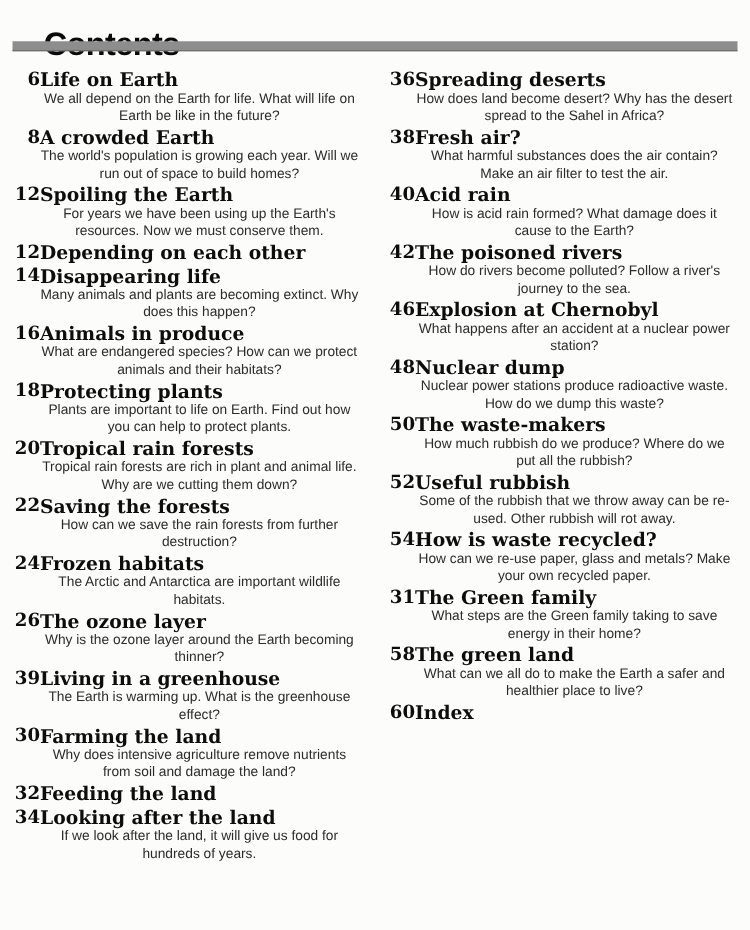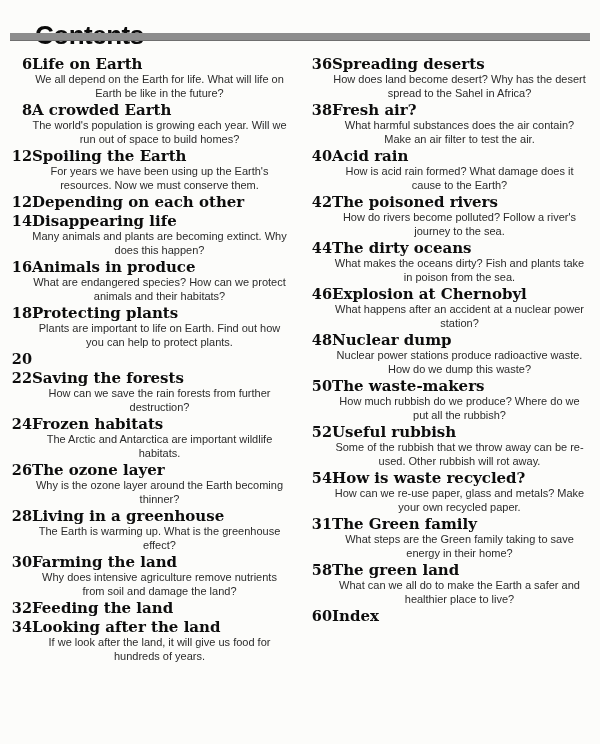--- a/index.html
+++ b/index.html
@@ -128,20 +128,24 @@
     </div>
     <div class="entry">
       <span class="num">18</span>
       <div class="entry-body">
         <div class="entry-title">Protecting plants</div>
         <div class="entry-desc">Plants are important to life on Earth. Find out how you can help to protect plants.</div>
       </div>
     </div>
     <div class="entry">
       <span class="num">20</span>
+      <div class="entry-body">
+        <div class="entry-title">Tropical rain forests</div>
+        <div class="entry-desc">Tropical rain forests are rich in plant and animal life. Why are we cutting them down?</div>
+      </div>
     </div>
     <div class="entry">
       <span class="num">22</span>
       <div class="entry-body">
         <div class="entry-title">Saving the forests</div>
         <div class="entry-desc">How can we save the rain forests from further destruction?</div>
       </div>
     </div>
     <div class="entry">
       <span class="num">24</span>
@@ -151,21 +155,21 @@
       </div>
     </div>
     <div class="entry">
       <span class="num">26</span>
       <div class="entry-body">
         <div class="entry-title">The ozone layer</div>
         <div class="entry-desc">Why is the ozone layer around the Earth becoming thinner?</div>
       </div>
     </div>
     <div class="entry">
-      <span class="num">28</span>
+      <span class="num">39</span>
       <div class="entry-body">
         <div class="entry-title">Living in a greenhouse</div>
         <div class="entry-desc">The Earth is warming up. What is the greenhouse effect?</div>
       </div>
     </div>
     <div class="entry">
       <span class="num">30</span>
       <div class="entry-body">
         <div class="entry-title">Farming the land</div>
         <div class="entry-desc">Why does intensive agriculture remove nutrients from soil and damage the land?</div>
@@ -209,27 +213,20 @@
       </div>
     </div>
     <div class="entry">
       <span class="num">42</span>
       <div class="entry-body">
         <div class="entry-title">The poisoned rivers</div>
         <div class="entry-desc">How do rivers become polluted? Follow a river's journey to the sea.</div>
       </div>
     </div>
     <div class="entry">
-      <span class="num">44</span>
-      <div class="entry-body">
-        <div class="entry-title">The dirty oceans</div>
-        <div class="entry-desc">What makes the oceans dirty? Fish and plants take in poison from the sea.</div>
-      </div>
-    </div>
-    <div class="entry">
       <span class="num">46</span>
       <div class="entry-body">
         <div class="entry-title">Explosion at Chernobyl</div>
         <div class="entry-desc">What happens after an accident at a nuclear power station?</div>
       </div>
     </div>
     <div class="entry">
       <span class="num">48</span>
       <div class="entry-body">
         <div class="entry-title">Nuclear dump</div>

